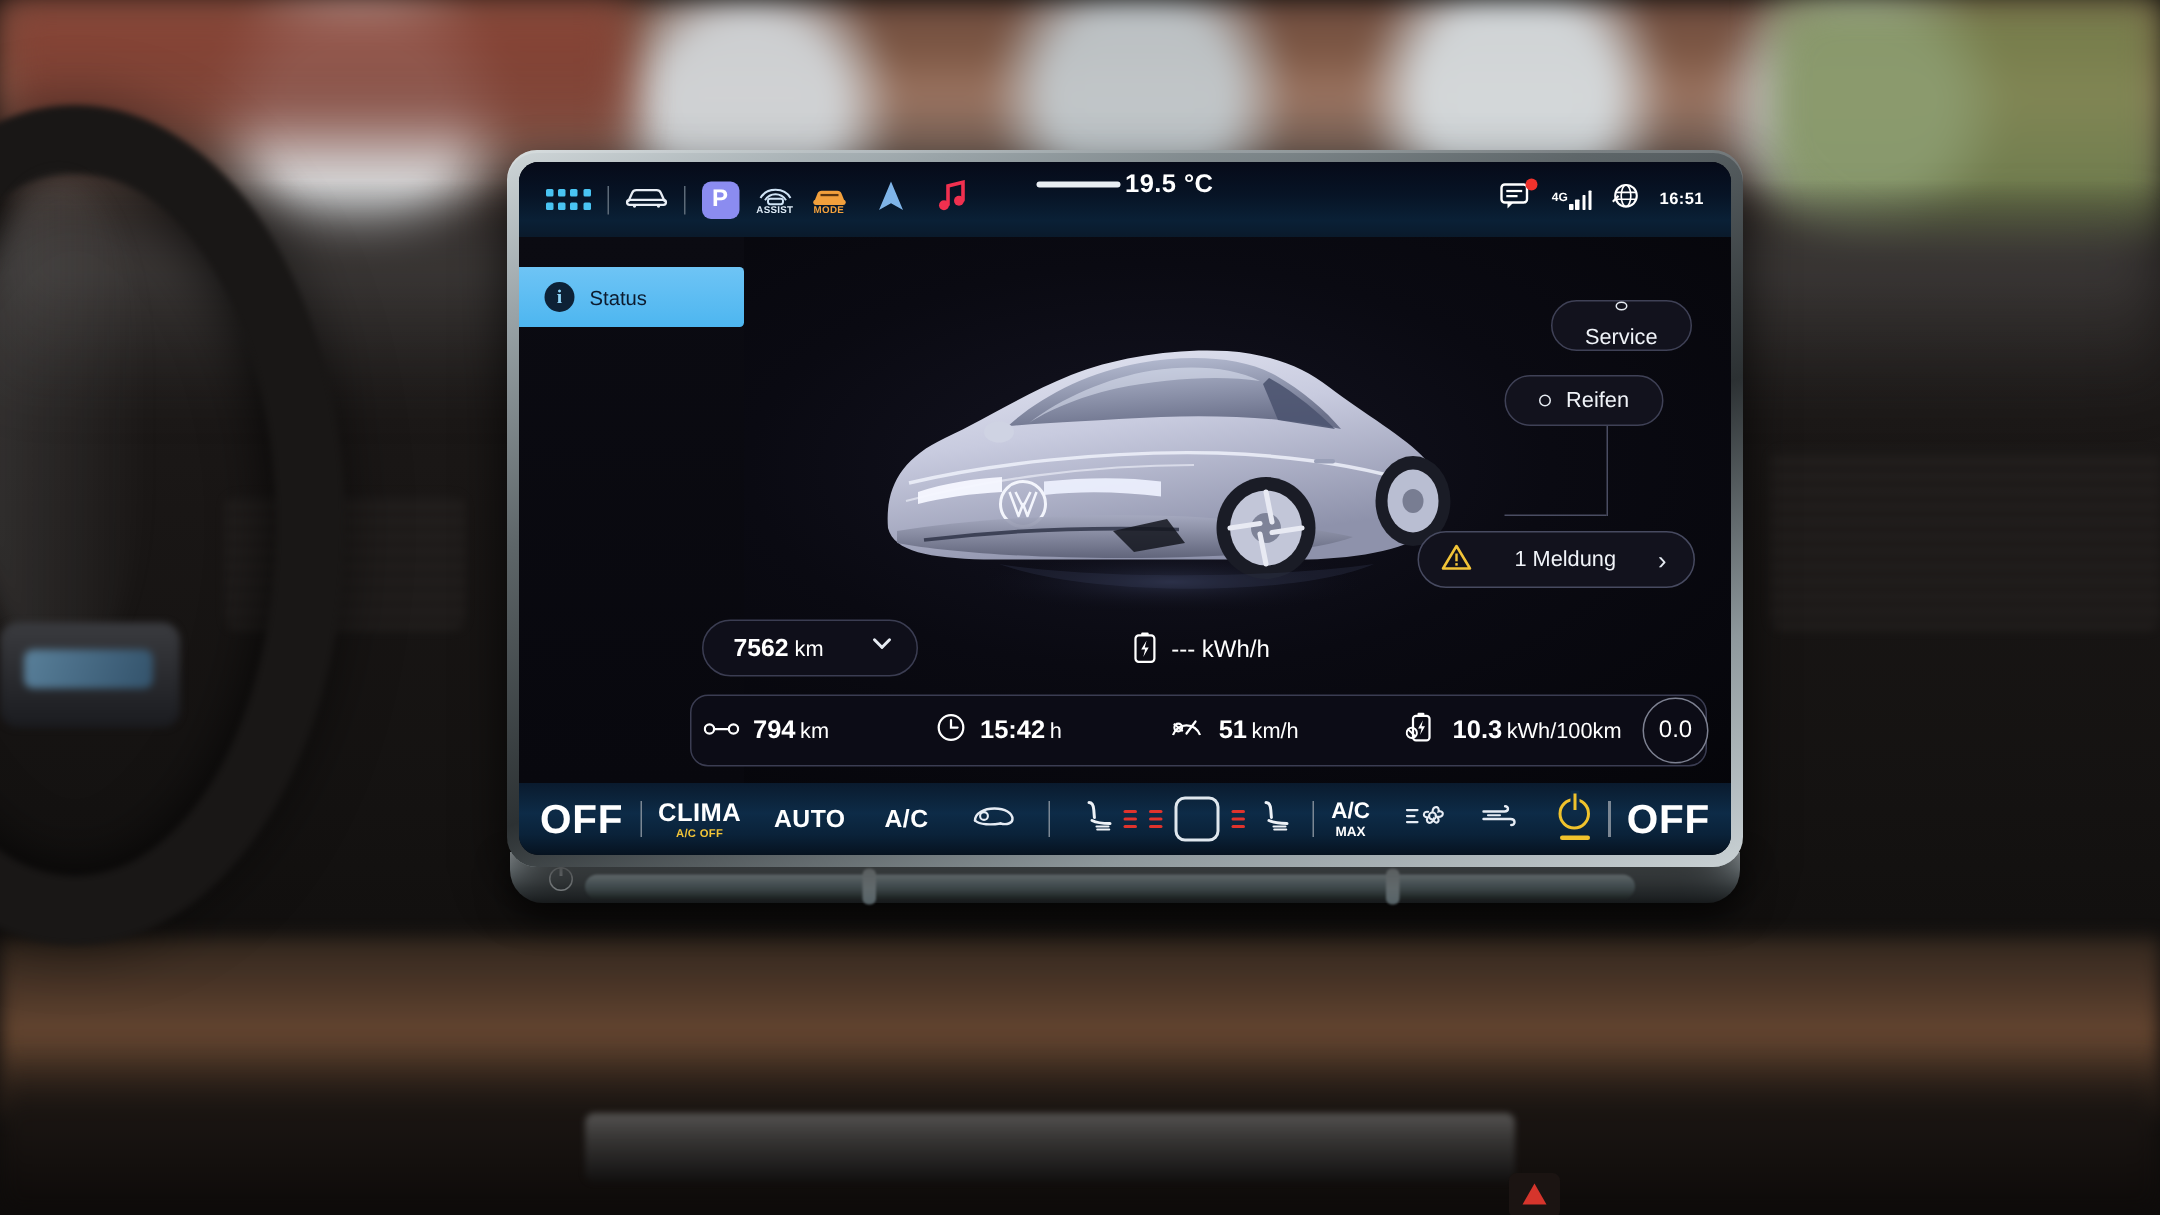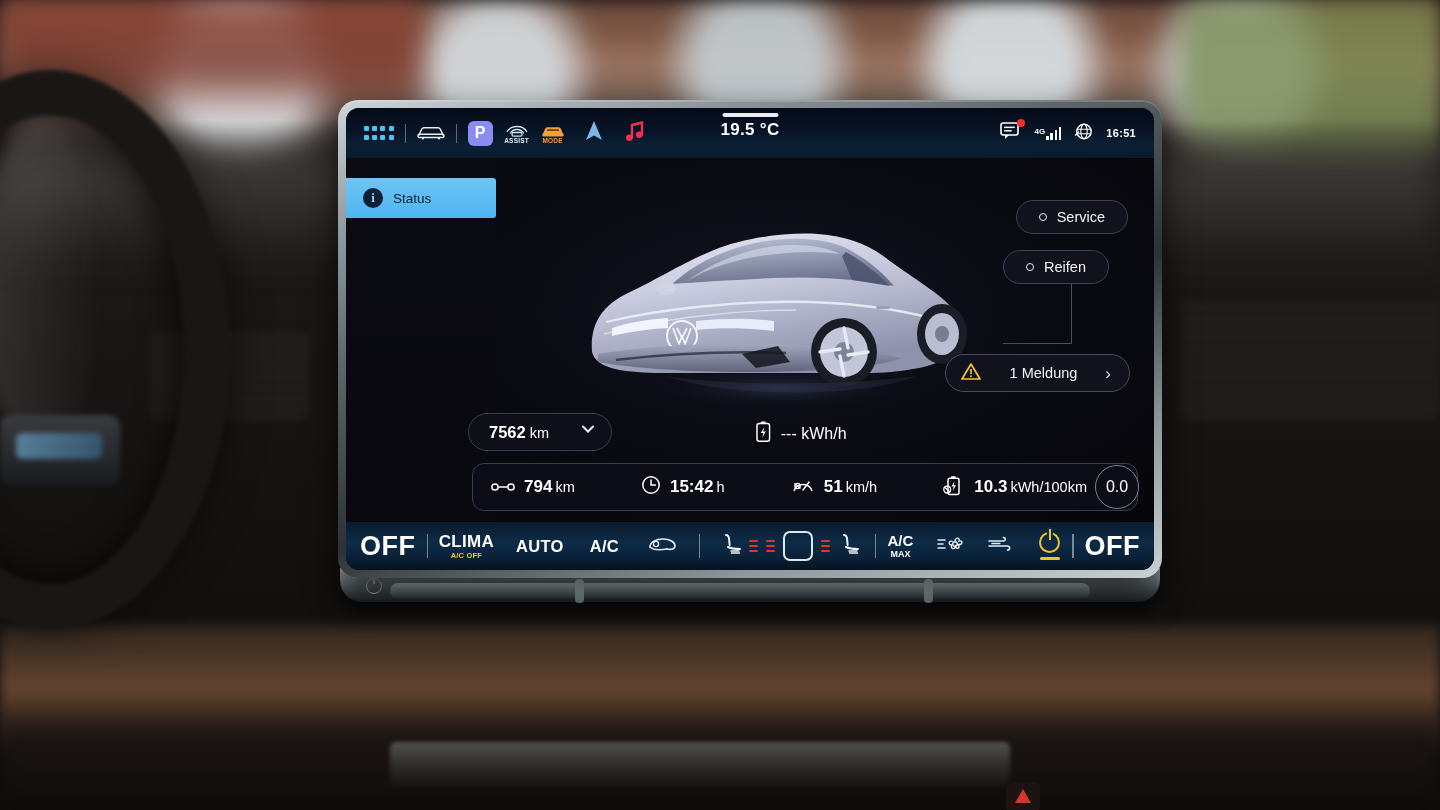--- a/index.html
+++ b/index.html
@@ -159,21 +159,21 @@
   .p-badge{
     width:25px;height:25px;border-radius:6px;background:#8b8cf0;
     display:flex;align-items:center;justify-content:center;
     font-size:16px;font-weight:bold;color:#fff;line-height:1;
   }
   .icon-lbl{font-size:6.5px;font-weight:bold;letter-spacing:.2px;text-align:center;margin-top:-1px;}
   .assist-ic{display:flex;flex-direction:column;align-items:center;color:#dce9f5;}
   .mode-ic{display:flex;flex-direction:column;align-items:center;color:#f2a03c;}
   .sb-center{
     position:absolute;left:50%;transform:translateX(-50%);
-    display:flex;flex-direction:column;align-items:center;gap:3px;top:5px;text-align:right;
+    display:flex;flex-direction:row;align-items:center;gap:3px;top:5px;text-align:right;
   }
   .handle{width:56px;height:4px;border-radius:3px;background:#e9eef3;}
   .temp{font-size:17px;font-weight:bold;letter-spacing:.3px;color:#fff;}
   .sb-right{margin-left:auto;display:flex;align-items:center;gap:13px;}
   .msg-wrap{position:relative;}
   .dot{position:absolute;right:-3px;top:-3px;width:8px;height:8px;border-radius:50%;background:#f0322c;}
   .bars{display:flex;align-items:flex-end;gap:1.6px;height:13px;}
   .bars i{display:block;width:2.6px;background:#fff;border-radius:.5px;}
   .bars i:nth-child(1){height:4px;} .bars i:nth-child(2){height:7px;}
   .bars i:nth-child(3){height:10px;} .bars i:nth-child(4){height:13px;}
@@ -208,21 +208,21 @@
   
   .car-stage{
     position:absolute;left:200px;top:18px;width:470px;height:250px;
   }
   .pill-btn{
     position:absolute;display:flex;align-items:center;justify-content:center;gap:10px;
     height:34px;padding:0 22px;border-radius:20px;
     border:1.2px solid #3f4156;background:#12121d;color:#f0f3f8;font-size:14.5px;
   }
   .pill-btn .ring{width:8px;height:8px;border-radius:50%;border:1.6px solid #e6ebf2;}
-  #btn-service{right:26px;top:42px;}
+  #btn-service{right:26px;top:42px;flex-direction:column;}
   #btn-reifen{right:45px;top:92px;}
   .connector{
     position:absolute;right:82px;top:126px;width:1.4px;height:60px;background:#4a4d62;
   }
   .connector:after{
     content:"";position:absolute;left:-68px;bottom:0;width:68px;height:1.4px;background:#4a4d62;
   }
   #btn-meldung{
     right:24px;top:196px;padding:0 18px 0 14px;height:38px;gap:28px;
     border-color:#474a60;
@@ -244,23 +244,23 @@
   .cdn:after{left:5.2px;transform:rotate(-45deg);}
   #sel-odo{left:0;width:144px;}
   #sel-mode{right:0;width:172px;}
   .chg{
     position:absolute;left:50%;transform:translateX(-52%);top:8px;
     display:flex;align-items:center;gap:10px;color:#fff;font-size:16px;
   }
 
   
   .stats{
-    position:absolute;left:126px;right:16px;top:305px;height:48px;
+    position:absolute;left:114px;right:16px;top:305px;height:48px;
     border:1.2px solid #3b3d52;border-radius:12px;background:#0c0c16;
-    display:flex;align-items:center;gap:0;padding:0 18px;
+    display:flex;align-items:center;gap:0;padding:0 8px;
   }
   .stat{display:flex;align-items:center;gap:9px;color:#fff;}
   .stat .v{font-size:17px;font-weight:bold;}
   .stat .u{font-size:14.5px;font-weight:normal;margin-left:3px;}
   .badge00{
     position:absolute;right:-2px;top:50%;transform:translateY(-50%);
     width:44px;height:44px;border-radius:50%;border:1.3px solid #7d8191;
     background:#0c0c16;display:flex;align-items:center;justify-content:center;
     color:#fff;font-size:16px;
   }
@@ -560,21 +560,21 @@
           <svg width="24" height="19" viewBox="0 0 24 19">
             <path d="M3 15 A9.5 9.5 0 0 1 21 15" fill="none" stroke="#fff" stroke-width="1.5"></path>
             <path d="M12 14 L18 6" stroke="#fff" stroke-width="1.5" stroke-linecap="round"></path>
             <circle cx="6.5" cy="10" r="2.6" fill="none" stroke="#fff" stroke-width="1.4"></circle>
             <path d="M3.5 7.5 L9.5 12.5" stroke="#fff" stroke-width="1.3"></path>
           </svg>
         </span>
         <span><span class="v">51</span><span class="u">km/h</span></span>
       </div>
       <div class="sp"></div>
-      <div class="stat" style="margin-right:32px;">
+      <div class="stat" style="margin-right:48px;">
         <span>
           <svg width="22" height="21" viewBox="0 0 22 21">
             <rect x="8" y="1.2" width="4.6" height="2" rx="0.7" fill="#fff"></rect>
             <rect x="5" y="3.2" width="11" height="16.4" rx="2" fill="none" stroke="#fff" stroke-width="1.5"></rect>
             <path d="M11.6 6.2 L8.4 11.6 H10.7 L9.7 16 L13 10.2 H10.7 Z" fill="#fff"></path>
             <circle cx="4.2" cy="14.6" r="3.4" fill="none" stroke="#fff" stroke-width="1.3"></circle>
             <path d="M1.9 12.4 L6.5 16.8" stroke="#fff" stroke-width="1.3"></path>
           </svg>
         </span>
         <span><span class="v">10.3</span><span class="u">kWh/100km</span></span>

